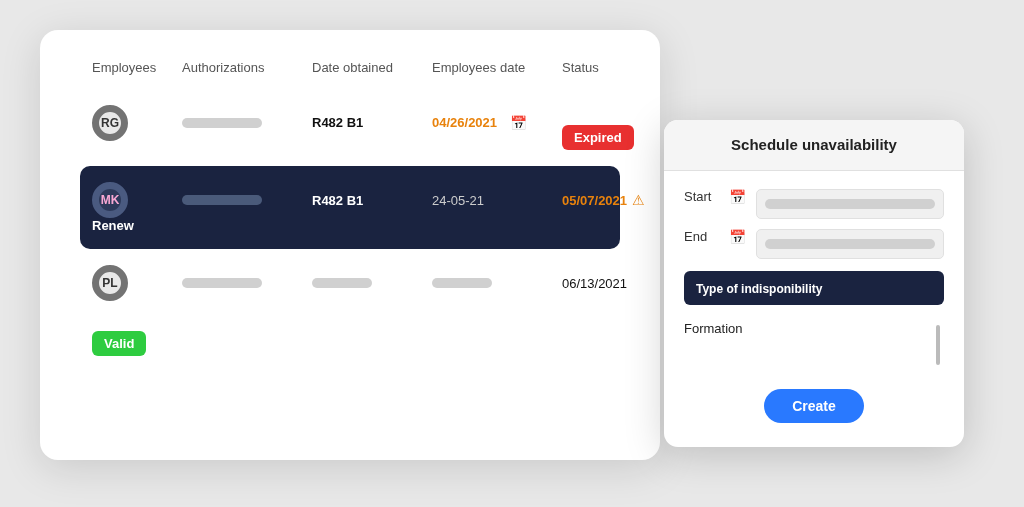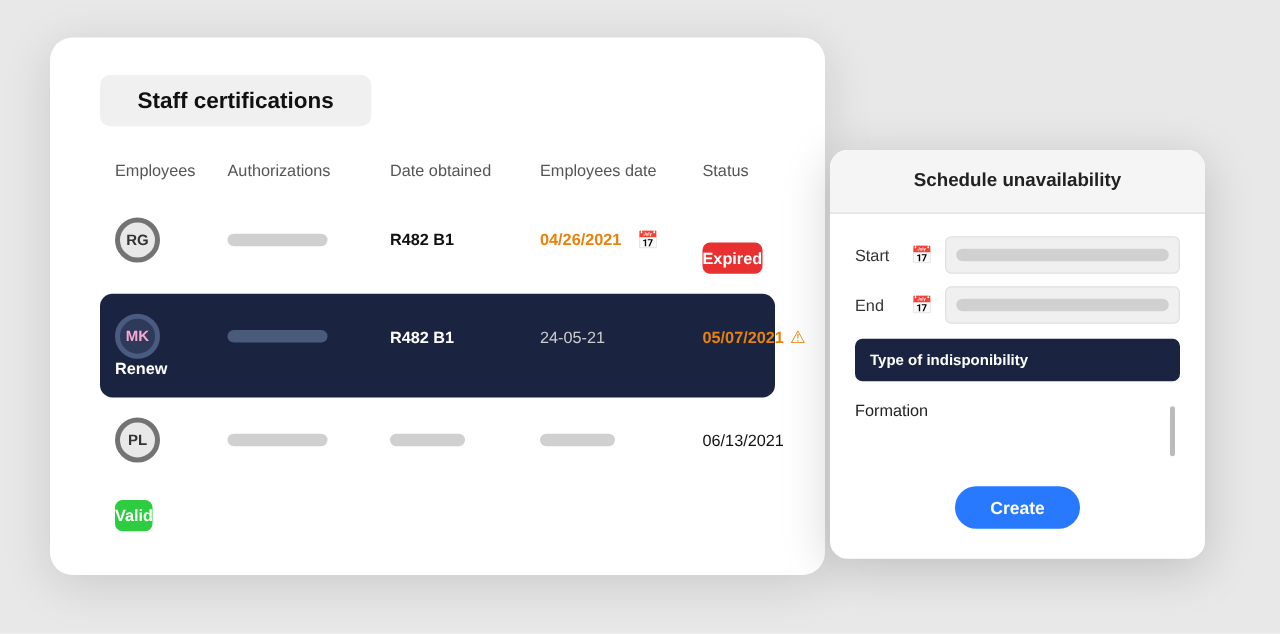--- a/index.html
+++ b/index.html
@@ -73,21 +73,21 @@
       width: 36px;
       height: 36px;
       border-radius: 50%;
       background: #e8e8e8;
       display: flex;
       align-items: center;
       justify-content: center;
       font-size: 12px;
       font-weight: 700;
       color: #333;
-      border: 4px solid #737373;
+      border: 7px solid #737373;
     }
     .avatar.dark-bg {
       background: #2d3a5a;
       color: #f9a8d4;
       border-color: #4a5a80;
     }
     .placeholder-bar {
       height: 10px;
       border-radius: 5px;
       background: #d0d0d0;
@@ -118,21 +118,21 @@
     .calendar-icon {
       font-size: 14px;
       color: #e04040;
     }
     .warning-icon {
       font-size: 14px;
       color: #e8820c;
     }
     .status-badge {
       display: inline-block;
-      padding: 5px 0;
+      padding: 5px 12px;
       border-radius: 6px;
       font-size: 13px;
       font-weight: 700;
       margin-top: 30px;
     }
     .status-badge.expired {
       background: #e83030;
       color: #fff;
     }
     .status-badge.valid {
@@ -165,21 +165,20 @@
     .side-card-title {
       font-size: 15px;
       font-weight: 600;
       color: #222;
     }
     .side-card-body {
       padding: 18px 20px;
     }
     .field-row {
       display: flex;
-      align-items: center;
       gap: 10px;
       margin-bottom: 10px;
     }
     .field-label {
       font-size: 13px;
       color: #333;
       font-weight: 500;
       width: 35px;
     }
     .field-icon {
@@ -241,23 +240,20 @@
       position: relative;
       min-height: 60px;
     }
   </style>
 </head>
 <body>
 
 <div class="scene">
 
   <div class="main-card">
-    <div class="card-title-box">
-      <span class="card-title">Staff certifications</span>
-    </div>
 
     
     <div class="table-header">
       <span>Employees</span>
       <span>Authorizations</span>
       <span>Date obtained</span>
       <span>Employees date</span>
       <span>Status</span>
     </div>
 

